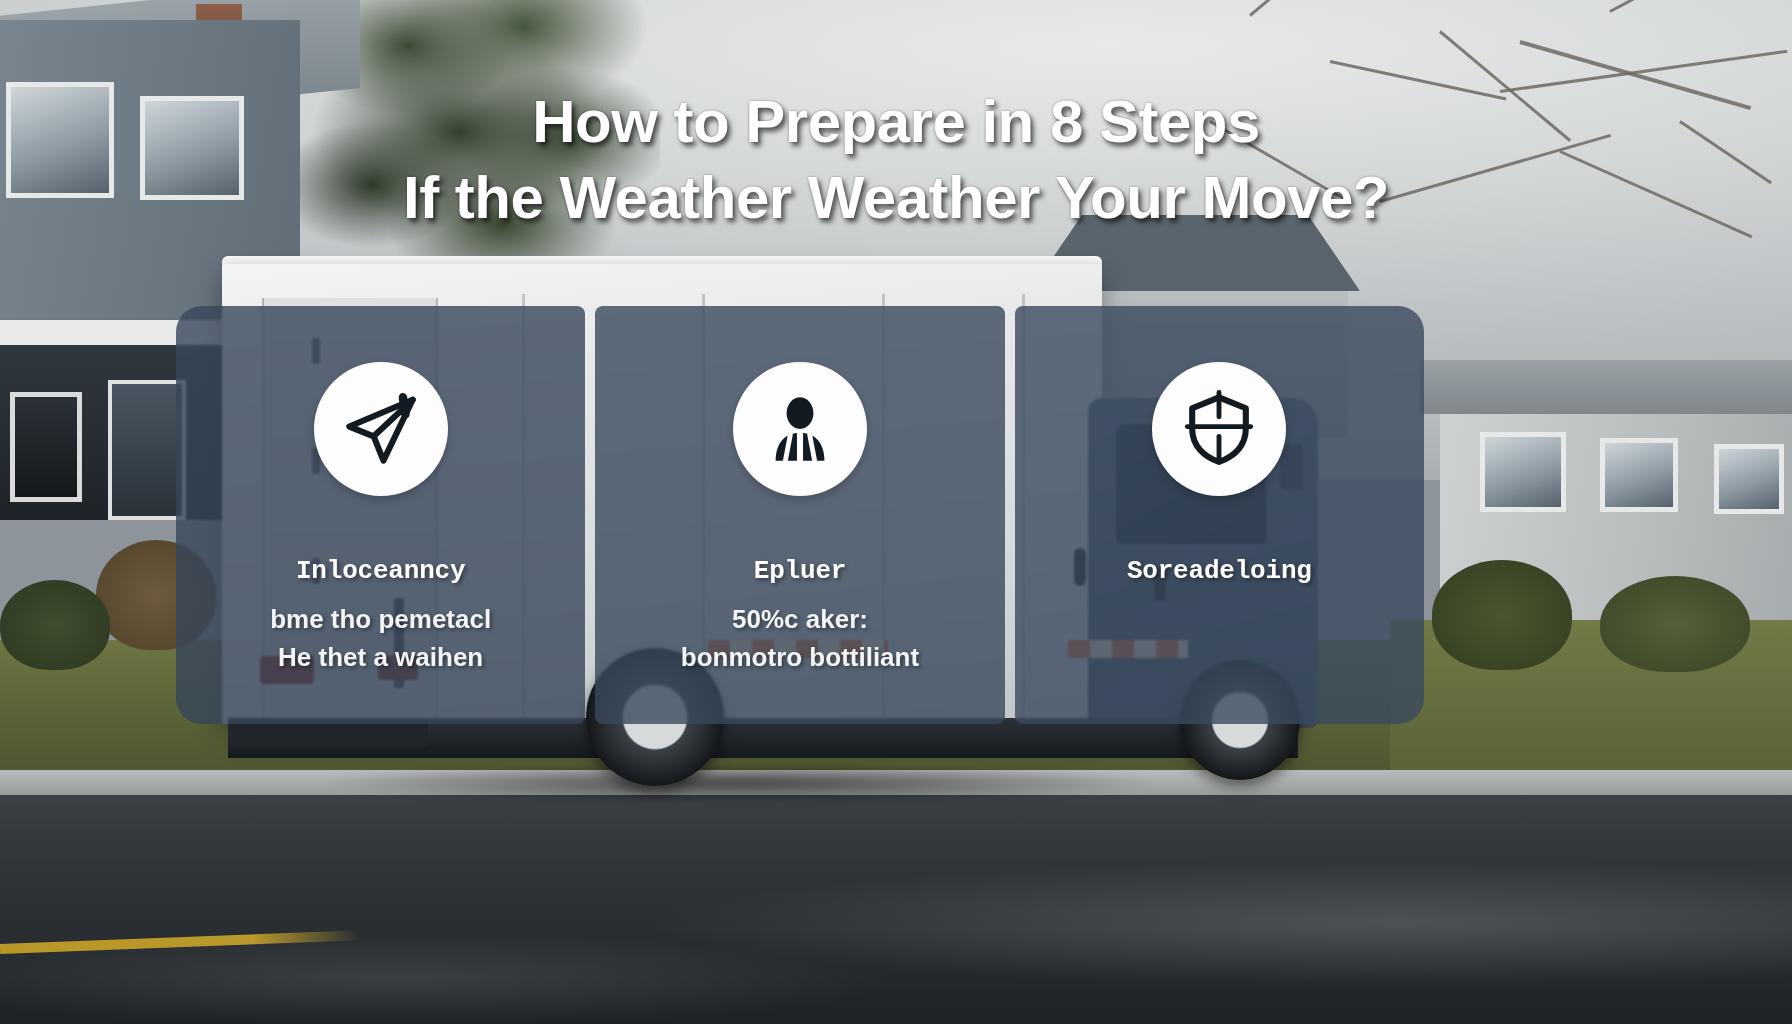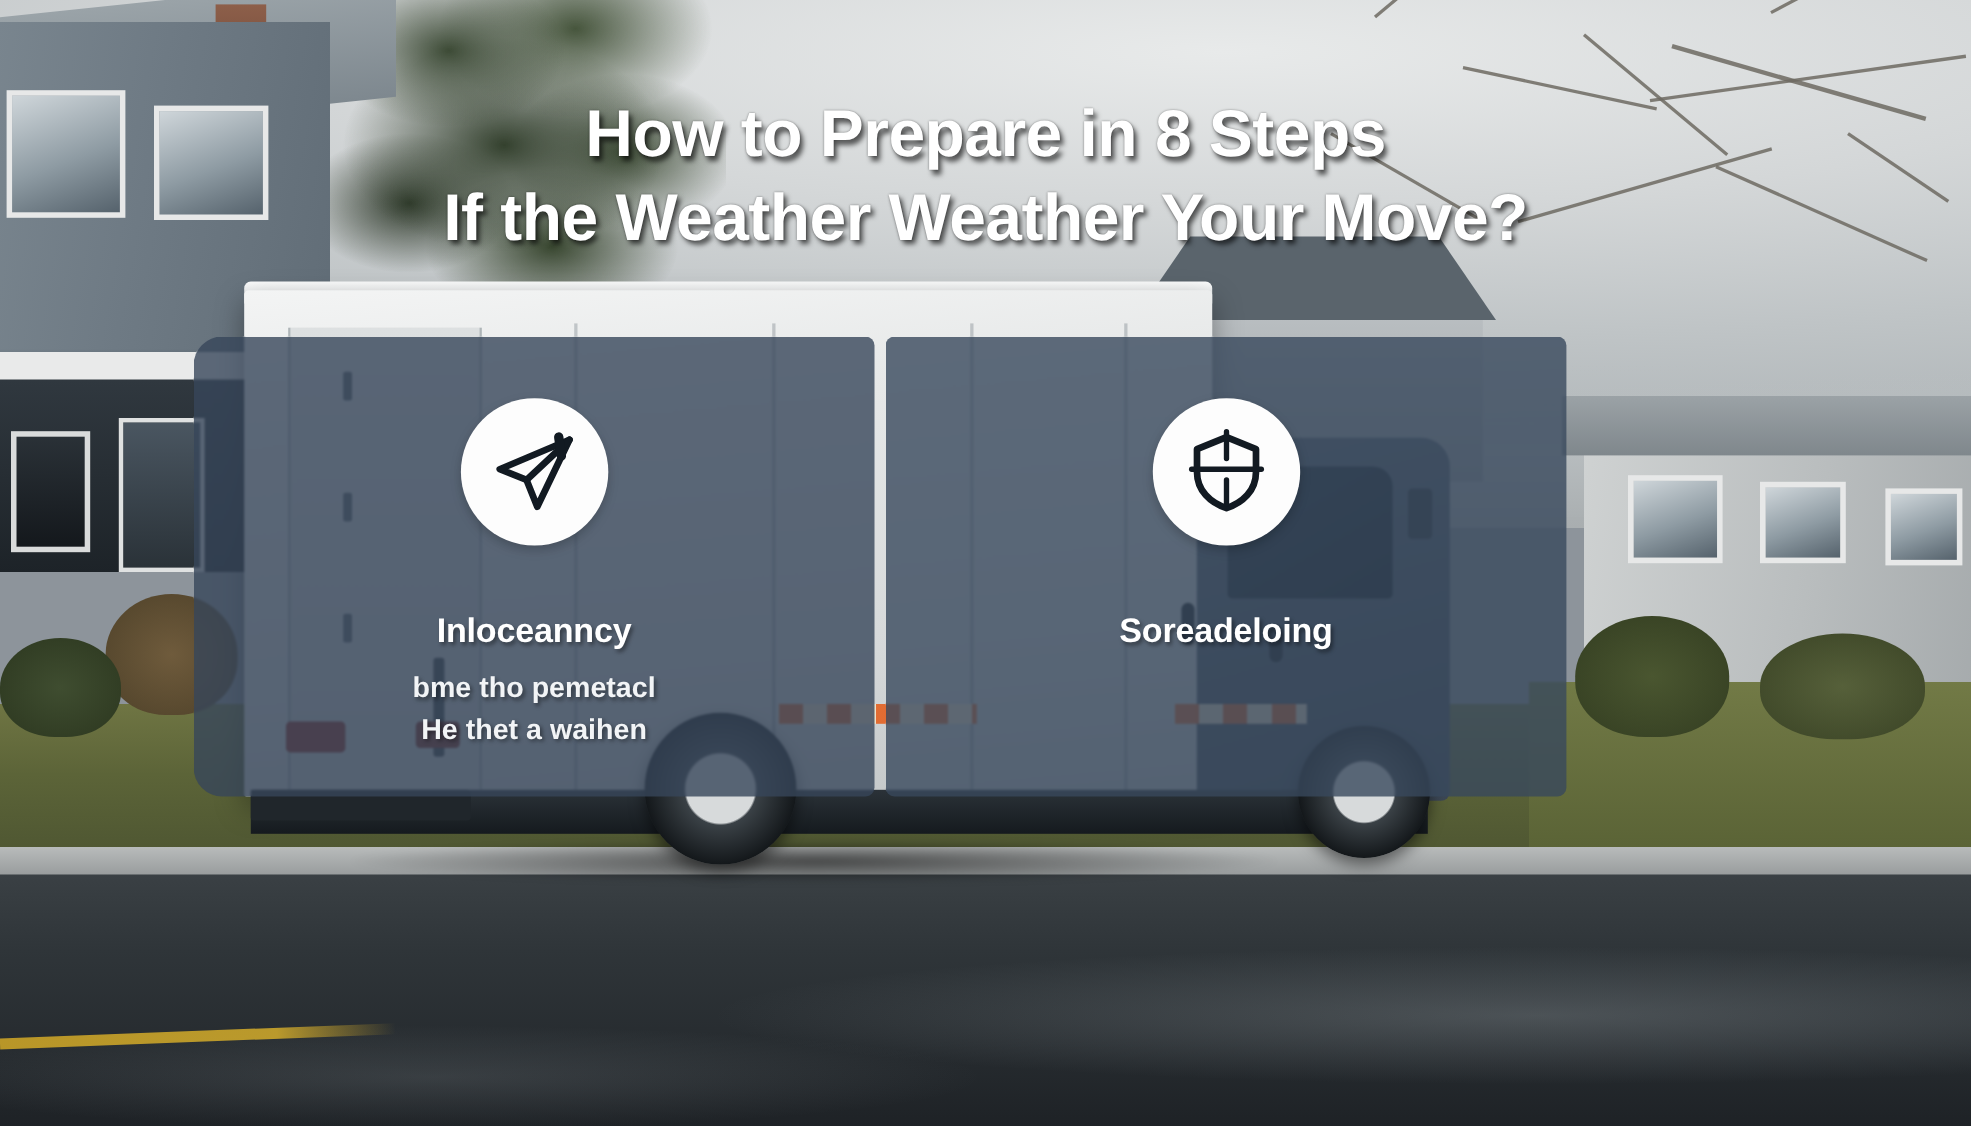--- a/index.html
+++ b/index.html
@@ -201,23 +201,24 @@
 
   .icon-circle {
     width:134px; height:134px; border-radius:50%;
     background:#fdfdfd; display:flex; align-items:center; justify-content:center;
     box-shadow:0 4px 10px rgba(0,0,0,.22);
   }
   .icon-circle svg { width:78px; height:78px; display:block; }
 
   .card-title {
     margin-top:60px;
-    font-size:31px; font-weight:bold; color:#ffffff; letter-spacing:-.2px;
+    font-size:26px; font-weight:bold; color:#ffffff; letter-spacing:-.2px;
     text-shadow:2px 2px 4px rgba(0,0,0,.45);
     text-align:center;
+    font-family:Liberation Mono, monospace;
   }
   .card-body {
     margin-top:14px;
     font-size:26px; font-weight:bold; color:#f2f4f6; line-height:38px;
     text-align:center; text-shadow:2px 2px 4px rgba(0,0,0,.45);
     padding:0 18px;
   }
   .card-body span { display:block; }
 </style>
 </head>
@@ -328,20 +329,36 @@
           <path d="M50 6 L52 20" stroke-width="7"></path>
         </svg>
       </div>
       <div class="card-title">Inloceanncy</div>
       <div class="card-body">
         <span>bme tho pemetacl</span>
         <span>He thet a waihen</span>
       </div>
     </div>
 
+    <div class="card">
+      <div class="icon-circle">
+        <svg viewBox="0 0 64 64" fill="none" stroke="#121a22" stroke-width="5" stroke-linecap="round" stroke-linejoin="round">
+          <ellipse cx="32" cy="19" rx="11" ry="13" fill="#121a22" stroke="none"></ellipse>
+          <path d="M12 58 C12 42 21 35 32 35 C43 35 52 42 52 58 Z" fill="#121a22" stroke="none"></path>
+          <path d="M32 35 L32 58" stroke="#fdfdfd" stroke-width="5"></path>
+          <path d="M24 37 L20 58" stroke="#fdfdfd" stroke-width="4"></path>
+          <path d="M40 37 L44 58" stroke="#fdfdfd" stroke-width="4"></path>
+        </svg>
+      </div>
+      <div class="card-title">Epluer</div>
+      <div class="card-body">
+        <span>50%c aker:</span>
+        <span>bonmotro bottiliant</span>
+      </div>
+    </div>
 
     <div class="card">
       <div class="icon-circle">
         <svg viewBox="0 0 64 64" fill="none" stroke="#121a22" stroke-width="5" stroke-linecap="round" stroke-linejoin="round">
           <path d="M32 6 L54 15 V32 C54 46 44 55 32 59 C20 55 10 46 10 32 V15 Z"></path>
           <path d="M32 2 L32 22" stroke-width="4"></path>
           <path d="M6 30 L58 30" stroke-width="4"></path>
           <path d="M32 38 L32 56" stroke-width="4"></path>
         </svg>
       </div>

